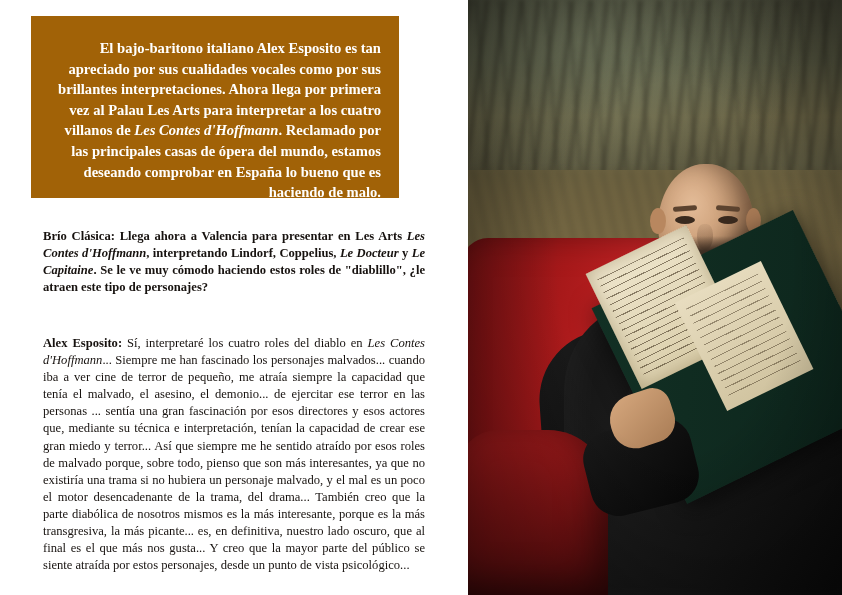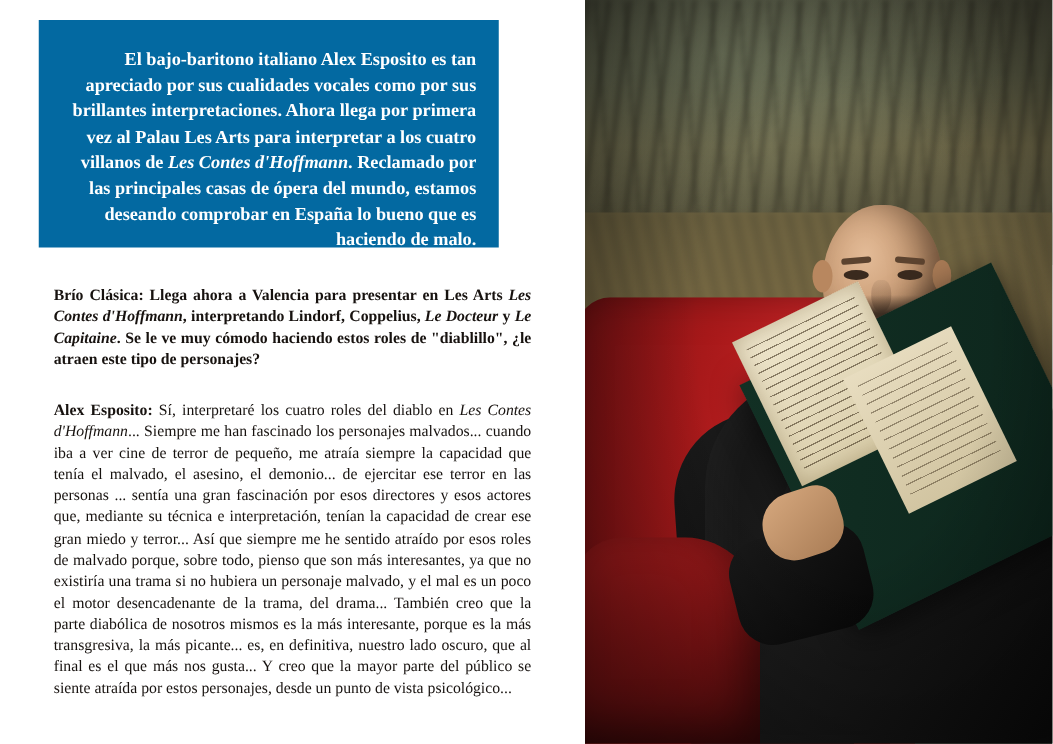--- a/index.html
+++ b/index.html
@@ -29,21 +29,21 @@
     height: 595px;
     background: #ffffff;
   }
 
   .intro-box {
     position: absolute;
     left: 31px;
     top: 16px;
     width: 368px;
     height: 182px;
-    background: #0369a1;
+    background: #a16207;
     box-sizing: border-box;
     padding: 22px 18px 18px 26px;
   }
   .intro-text {
     margin: 0;
     color: #ffffff;
     font-family: "Liberation Serif", serif;
     font-weight: bold;
     font-size: 14.6px;
     line-height: 20.6px;
@@ -52,21 +52,21 @@
   .intro-text em {
     font-style: italic;
   }
 
   .qa-block {
     position: absolute;
     left: 31px;
     width: 406px;
   }
   .q-block { top: 216px; }
-  .a-block { top: 308px; }
+  .a-block { top: 323px; }
 
   .qa-para {
     margin: 12px;
     color: #17120f;
     font-family: "Liberation Serif", serif;
     font-size: 12.6px;
     line-height: 17.1px;
     text-align: justify;
   }
   .q-block .qa-para { font-weight: bold; }

